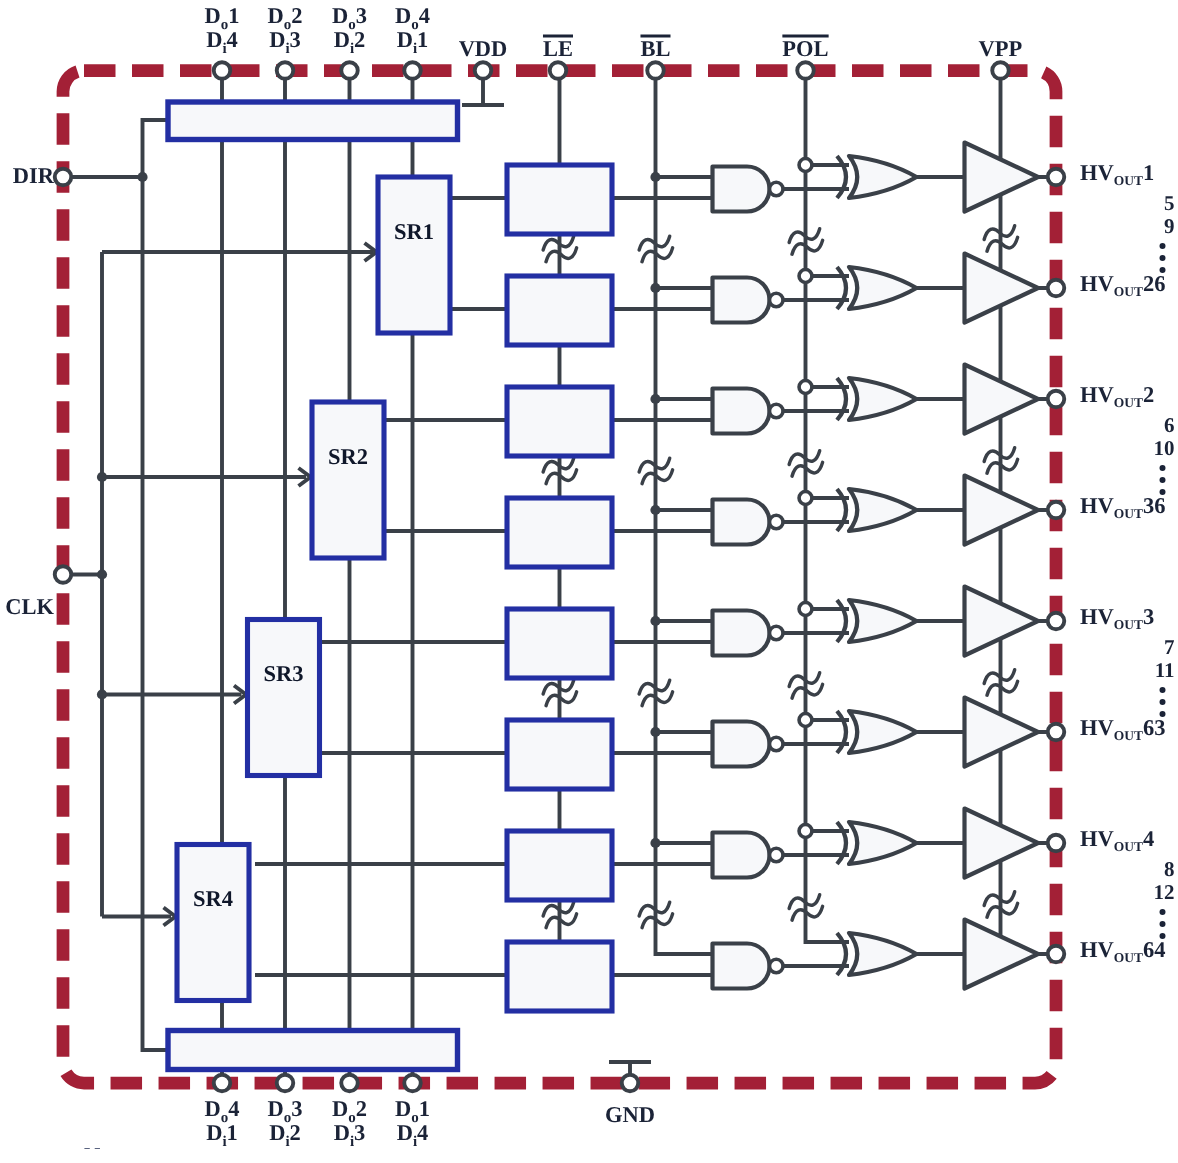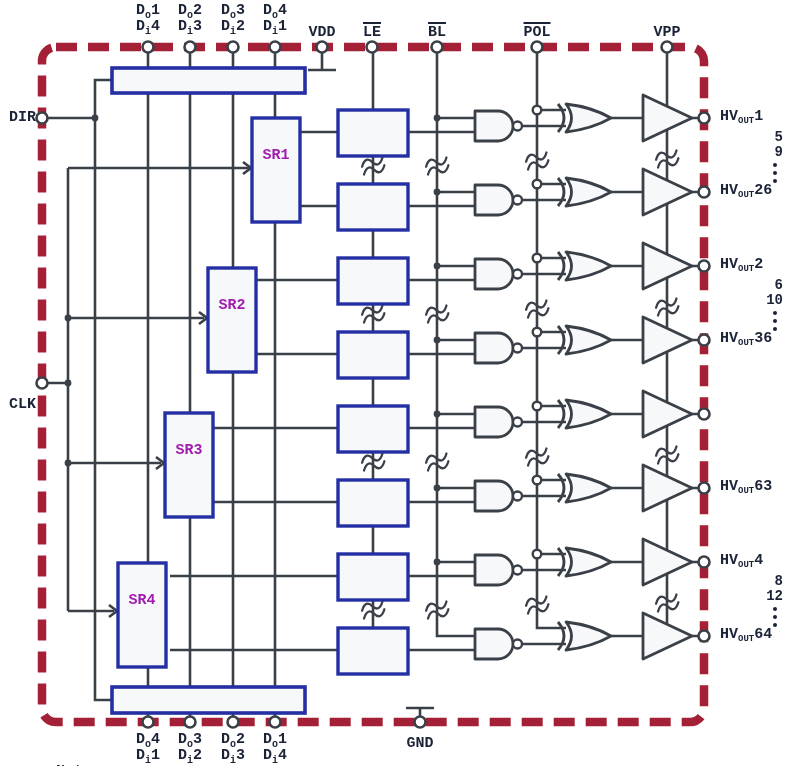--- a/index.html
+++ b/index.html
@@ -1,35 +1,35 @@
 <!DOCTYPE html>
 <html><head>
 <meta charset="utf-8">
 <style>
   html,body{margin:0;padding:0;background:#ffffff;}
   #stage{position:relative;width:785px;height:766px;overflow:hidden;background:#ffffff;
-         font-family:Liberation Mono, monospace;font-weight:bold;color:#1B2337;}
+         font-family:Liberation Serif, serif;font-weight:bold;color:#1B2337;}
   #stage svg{position:absolute;left:0;top:0;}
   .w{stroke:#3A4048;stroke-width:2.6;fill:none;}
   .bx{fill:#F7F8FA;stroke:#232FA3;stroke-width:3.4;}
   .bus{stroke-width:3.6;}
   .g{fill:#F7F8FA;stroke:#3A4048;stroke-width:2.8;stroke-linejoin:round;}
   .ga{fill:none;stroke:#3A4048;stroke-width:2.8;}
   .dot{fill:#3A4048;stroke:none;}
   .oc{fill:#ffffff;stroke:#3A4048;stroke-width:2.4;}
   .term{fill:#ffffff;stroke:#3A4048;stroke-width:2.6;}
   .sq{stroke:#3A4048;stroke-width:2.3;fill:none;stroke-linecap:round;}
   .bdr{fill:none;stroke:#A32036;stroke-width:8.5;stroke-dasharray:21 11;}
   .lbl{position:absolute;font-size:15px;line-height:16px;white-space:nowrap;}
   .ctr{text-align:center;}
   .pin2{width:48px;}
   .pin2 div{height:16px;}
   sub{font-size:10px;vertical-align:-4px;font-weight:bold;}
   .ovl{text-decoration:overline;text-decoration-thickness:1.5px;}
-  .srl{position:absolute;width:48px;text-align:center;font-size:15px;color:#a21caf;}
+  .srl{position:absolute;width:48px;text-align:center;font-size:15px;color:#0f172a;}
   .hv{position:absolute;left:720px;width:66px;}
   .hvm{font-size:15px;line-height:17px;}
   .hvm sub{font-size:9px;vertical-align:-3px;}
   .hvn{font-size:14px;line-height:15px;text-align:right;padding-right:3px;}
   .dcol{display:flex;flex-direction:column;align-items:flex-end;padding-right:9px;gap:4px;margin-top:3px;}
   .dcol i{width:4px;height:4px;border-radius:50%;background:#1B2337;}
   .note{position:absolute;font-size:15px;color:#233055;}
 </style>
 </head>
 <body>
@@ -295,20 +295,30 @@
   <div class="hvn">10</div>
   <div class="dcol">
         <i></i>
         <i></i>
         <i></i>
       </div>
 </div>
 <div class="hv" style="top:330px">
   <div class="hvm"><span>HV</span><sub>OUT</sub><span>36</span></div>
 </div>
+<div class="hv" style="top:404px">
+  <div class="hvm"><span>HV</span><sub>OUT</sub><span>3</span></div>
+  <div class="hvn">7</div>
+  <div class="hvn">11</div>
+  <div class="dcol">
+        <i></i>
+        <i></i>
+        <i></i>
+      </div>
+</div>
 <div class="hv" style="top:478px">
   <div class="hvm"><span>HV</span><sub>OUT</sub><span>63</span></div>
 </div>
 <div class="hv" style="top:552px">
   <div class="hvm"><span>HV</span><sub>OUT</sub><span>4</span></div>
   <div class="hvn">8</div>
   <div class="hvn">12</div>
   <div class="dcol">
         <i></i>
         <i></i>

